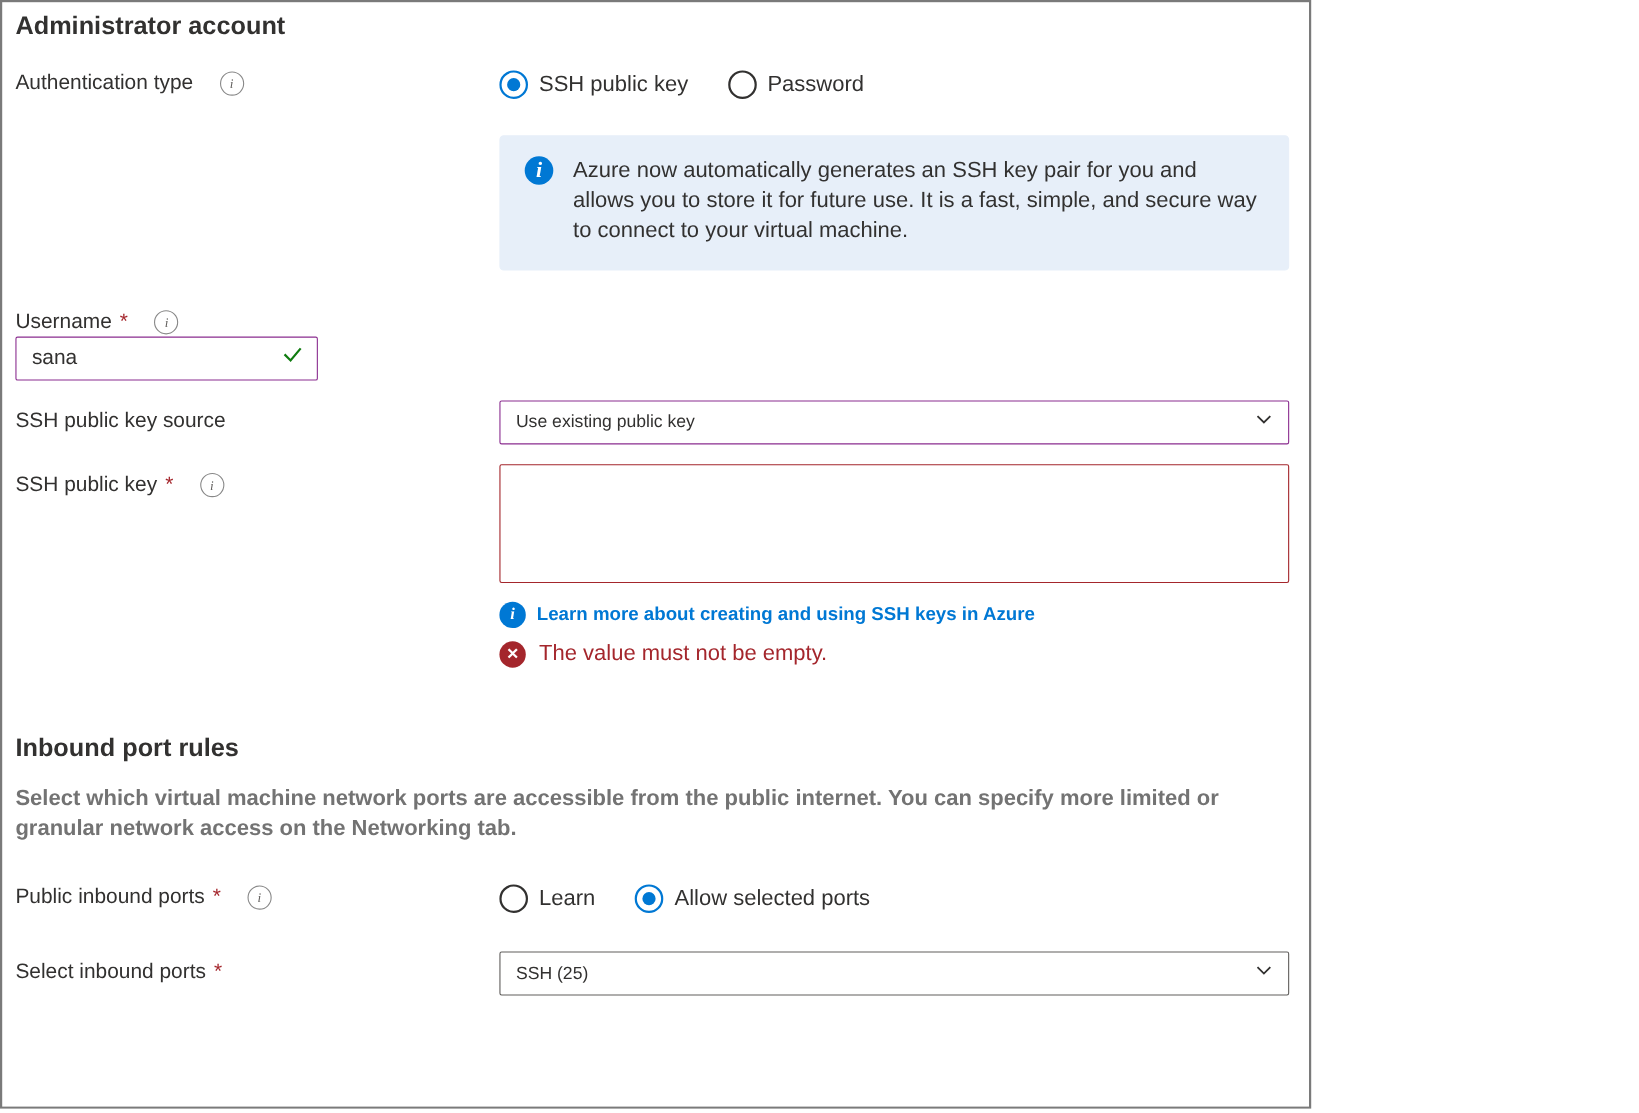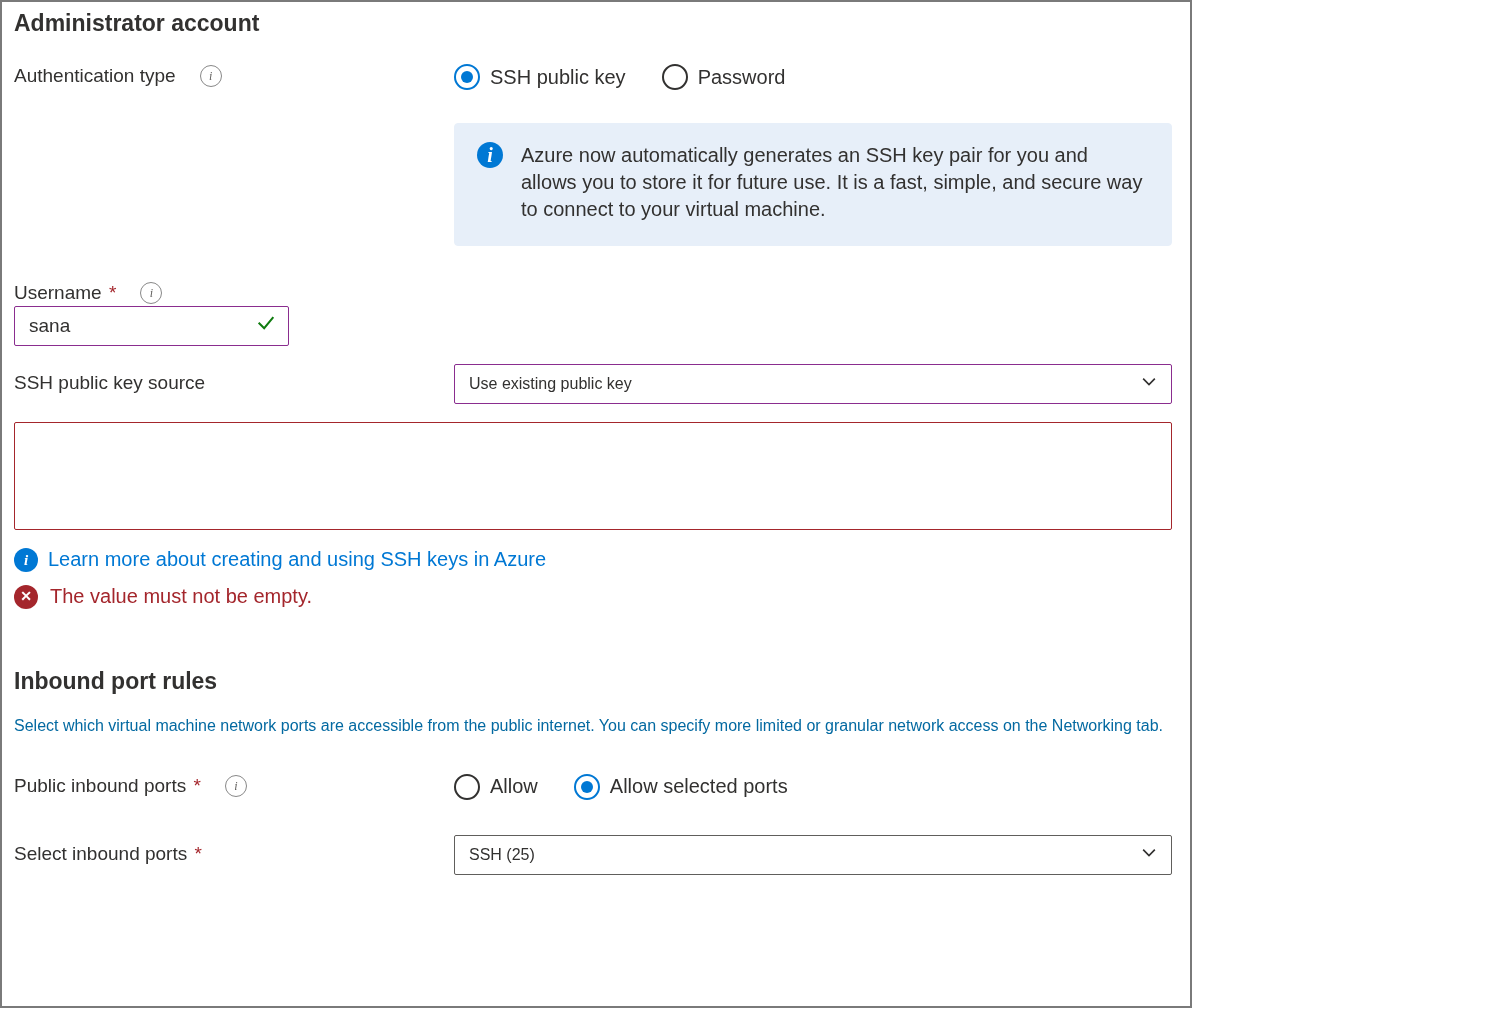--- a/index.html
+++ b/index.html
@@ -24,23 +24,23 @@
   .circle-icon.blue{background:#0078d4;}
   .circle-icon.red{background:#a4262c;font-style:normal;font-family:inherit;}
   .input-text{width:100%;height:40px;box-sizing:border-box;background:#fff;border:1.5px solid #8a2d8f;border-radius:2px;padding:0 14px;font-size:19px;color:#323130;outline:none;position:relative;}
   .input-wrap{position:relative;text-decoration:underline;}
   .check-icon{position:absolute;right:12px;top:50%;transform:translateY(-50%);color:#107c10;}
   .select{width:100%;height:40px;box-sizing:border-box;border:1.5px solid #8a2d8f;border-radius:2px;padding:0 42px 0 14px;font-size:16px;color:#323130;background:#fff;display:flex;align-items:center;position:relative;cursor:pointer;}
   .select.gray{border-color:#605e5c;}
   .chevron{position:absolute;right:12px;top:50%;transform:translateY(-50%);}
   .textarea{width:100%;height:108px;box-sizing:border-box;border:1.5px solid #a4262c;border-radius:2px;padding:8px 12px;font-size:19px;background:#fff;resize:none;outline:none;}
   .inline-link{display:flex;align-items:center;gap:10px;margin-top:10px;}
-  .inline-link a{color:#0078d4;text-decoration:none;font-size:20px;font-weight:400;}
+  .inline-link a{color:#0078d4;text-decoration:none;font-size:17px;font-weight:700;}
   .inline-error{display:flex;align-items:center;gap:12px;margin-top:10px;color:#a4262c;font-size:20px;}
-  .desc{font-size:16px;color:#0369a1;margin:8px 0 30px 0;max-width:1280px;}
+  .desc{font-size:20px;color:#737373;margin:8px 0 30px 0;max-width:1280px;font-weight:bold;}
   .block{margin-top:56px;}
   .spaced{margin-top:34px;}
 </style>
 </head>
 <body>
 
 <div class="frame">
 
   <div class="section-title">Administrator account</div>
 
@@ -96,20 +96,24 @@
         <span class="chevron">
           <svg width="20" height="20" viewBox="0 0 24 24" fill="none" stroke="#323130" stroke-width="2">
               <polyline points="5 9 12 16 19 9"></polyline>
             </svg>
         </span>
       </div>
     </div>
   </div>
 
   <div class="row">
+    <div class="label-col">
+      <span><span>SSH public key</span><span class="req"> *</span></span>
+      <span class="info-icon"></span>
+    </div>
     <div class="field-col">
       <textarea class="textarea" style=""></textarea>
       <div class="inline-link">
         <span class="circle-icon blue" style="width:24px;height:24px;font-size:15px;">i</span>
         <a href="#">Learn more about creating and using SSH keys in Azure</a>
       </div>
       <div class="inline-error">
         <span class="circle-icon red" style="width:24px;height:24px;font-size:14px;">✕</span>
         <span>The value must not be empty.</span>
       </div>
@@ -122,21 +126,21 @@
 
     <div class="row">
       <div class="label-col">
         <span><span>Public inbound ports</span><span class="req"> *</span></span>
         <span class="info-icon"></span>
       </div>
       <div class="field-col">
         <div class="radio-group">
           <div class="radio">
             <span class="radio-circle off"></span>
-            <span class="radio-label">Allow</span>
+            <span class="radio-label">Learn</span>
           </div>
           <div class="radio">
             <span class="radio-circle on">
                 <span class="radio-dot"></span>
               </span>
             <span class="radio-label">Allow selected ports</span>
           </div>
         </div>
       </div>
     </div>

